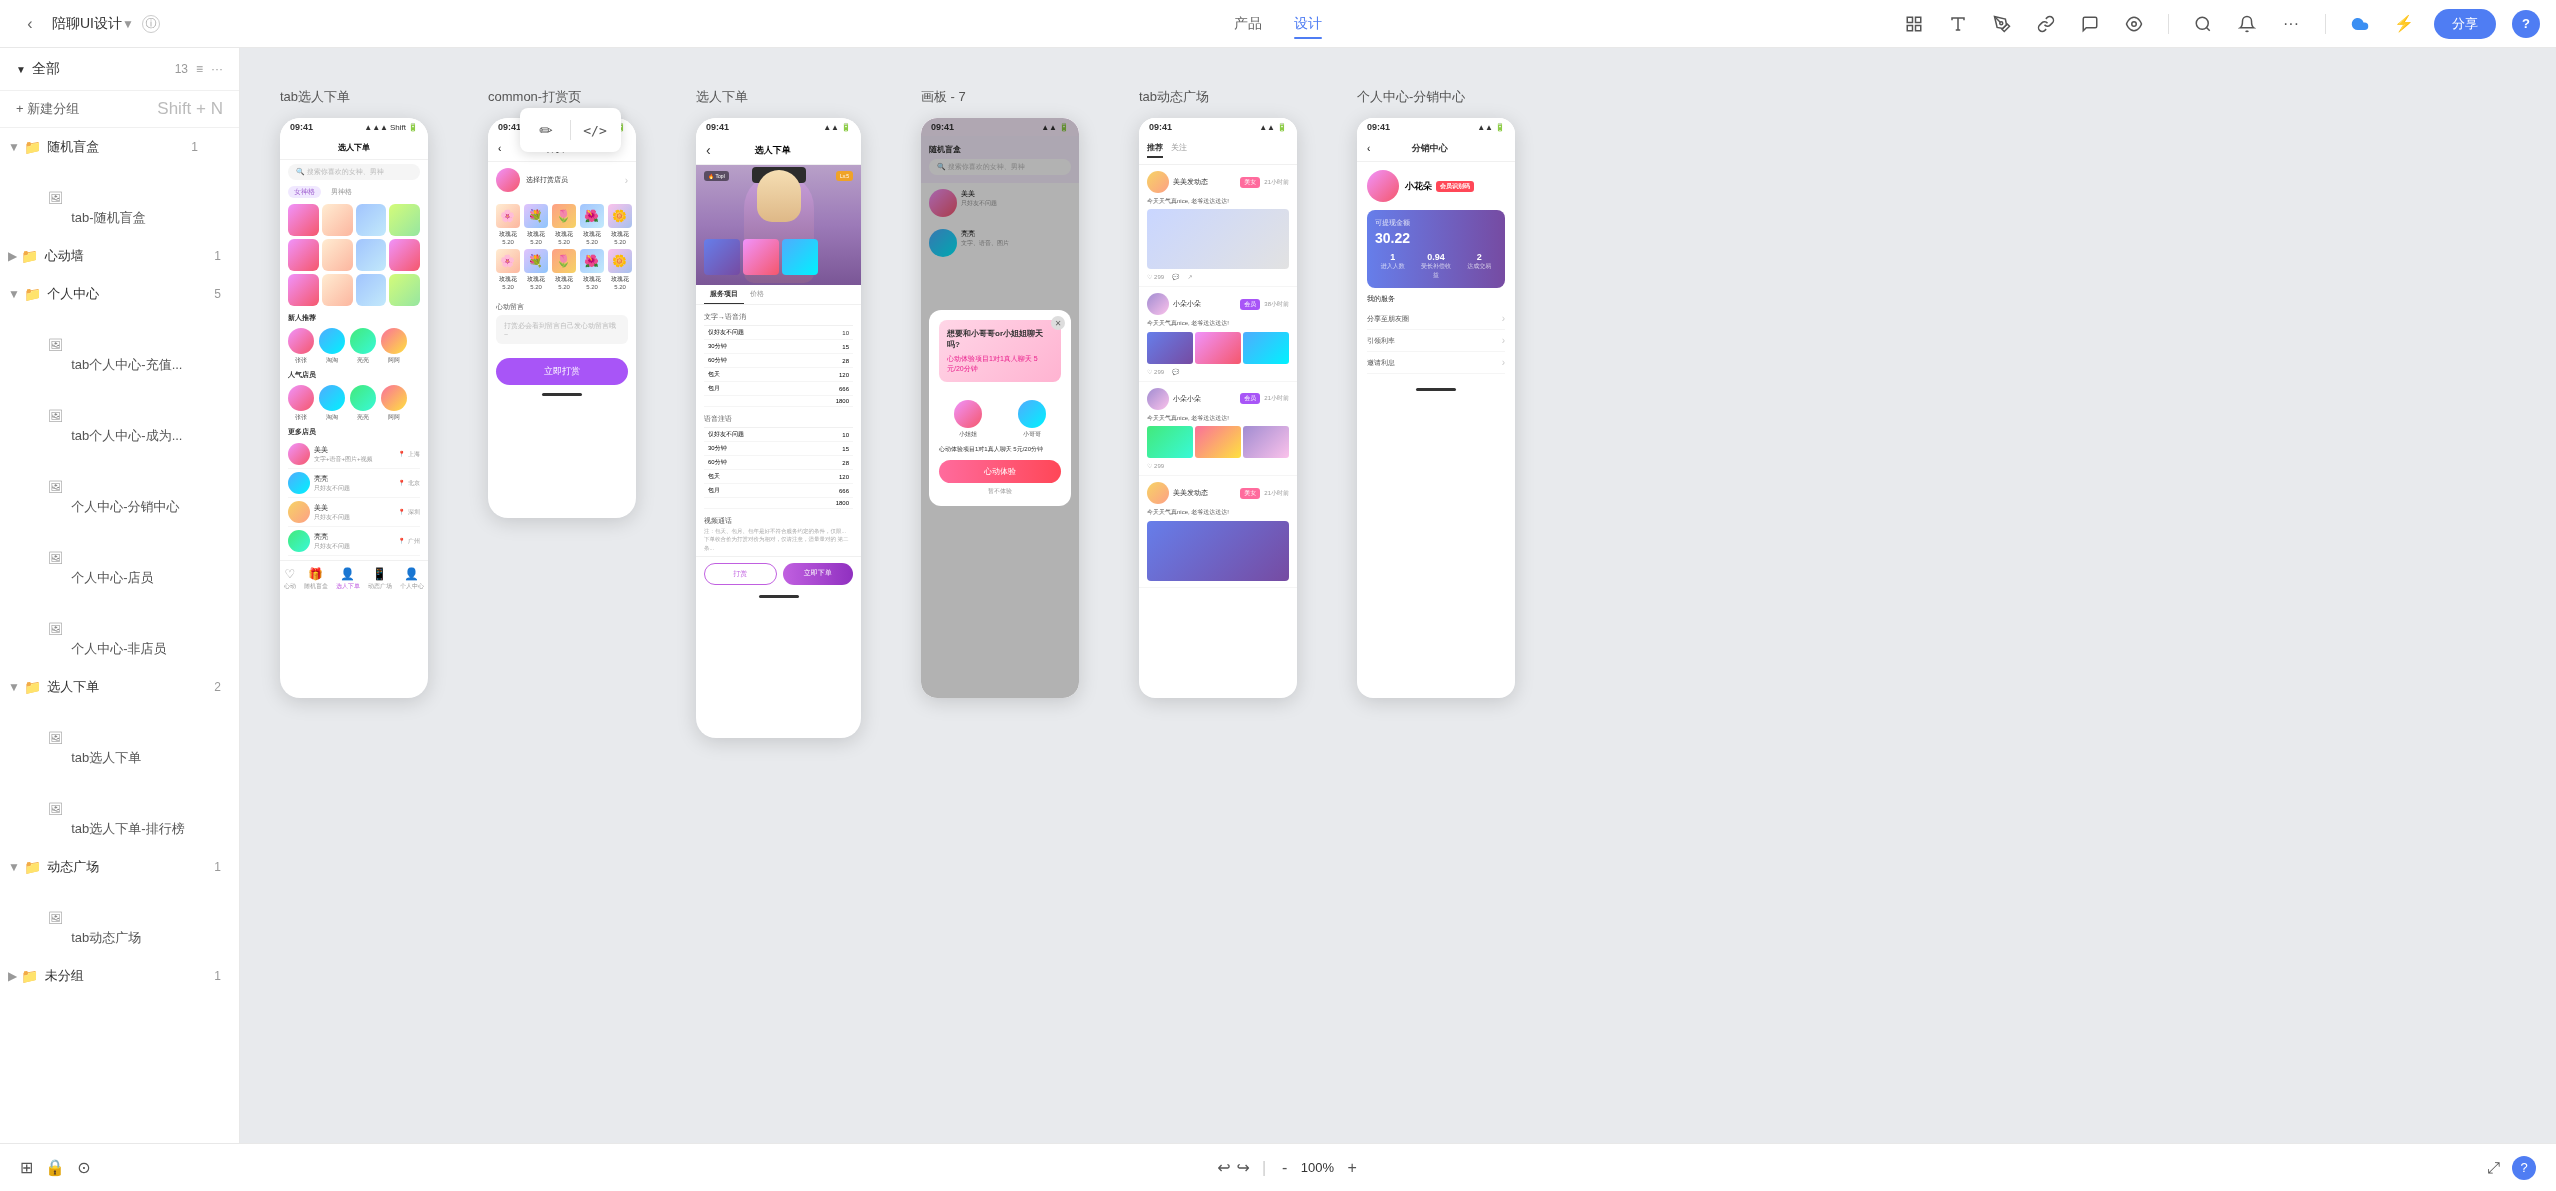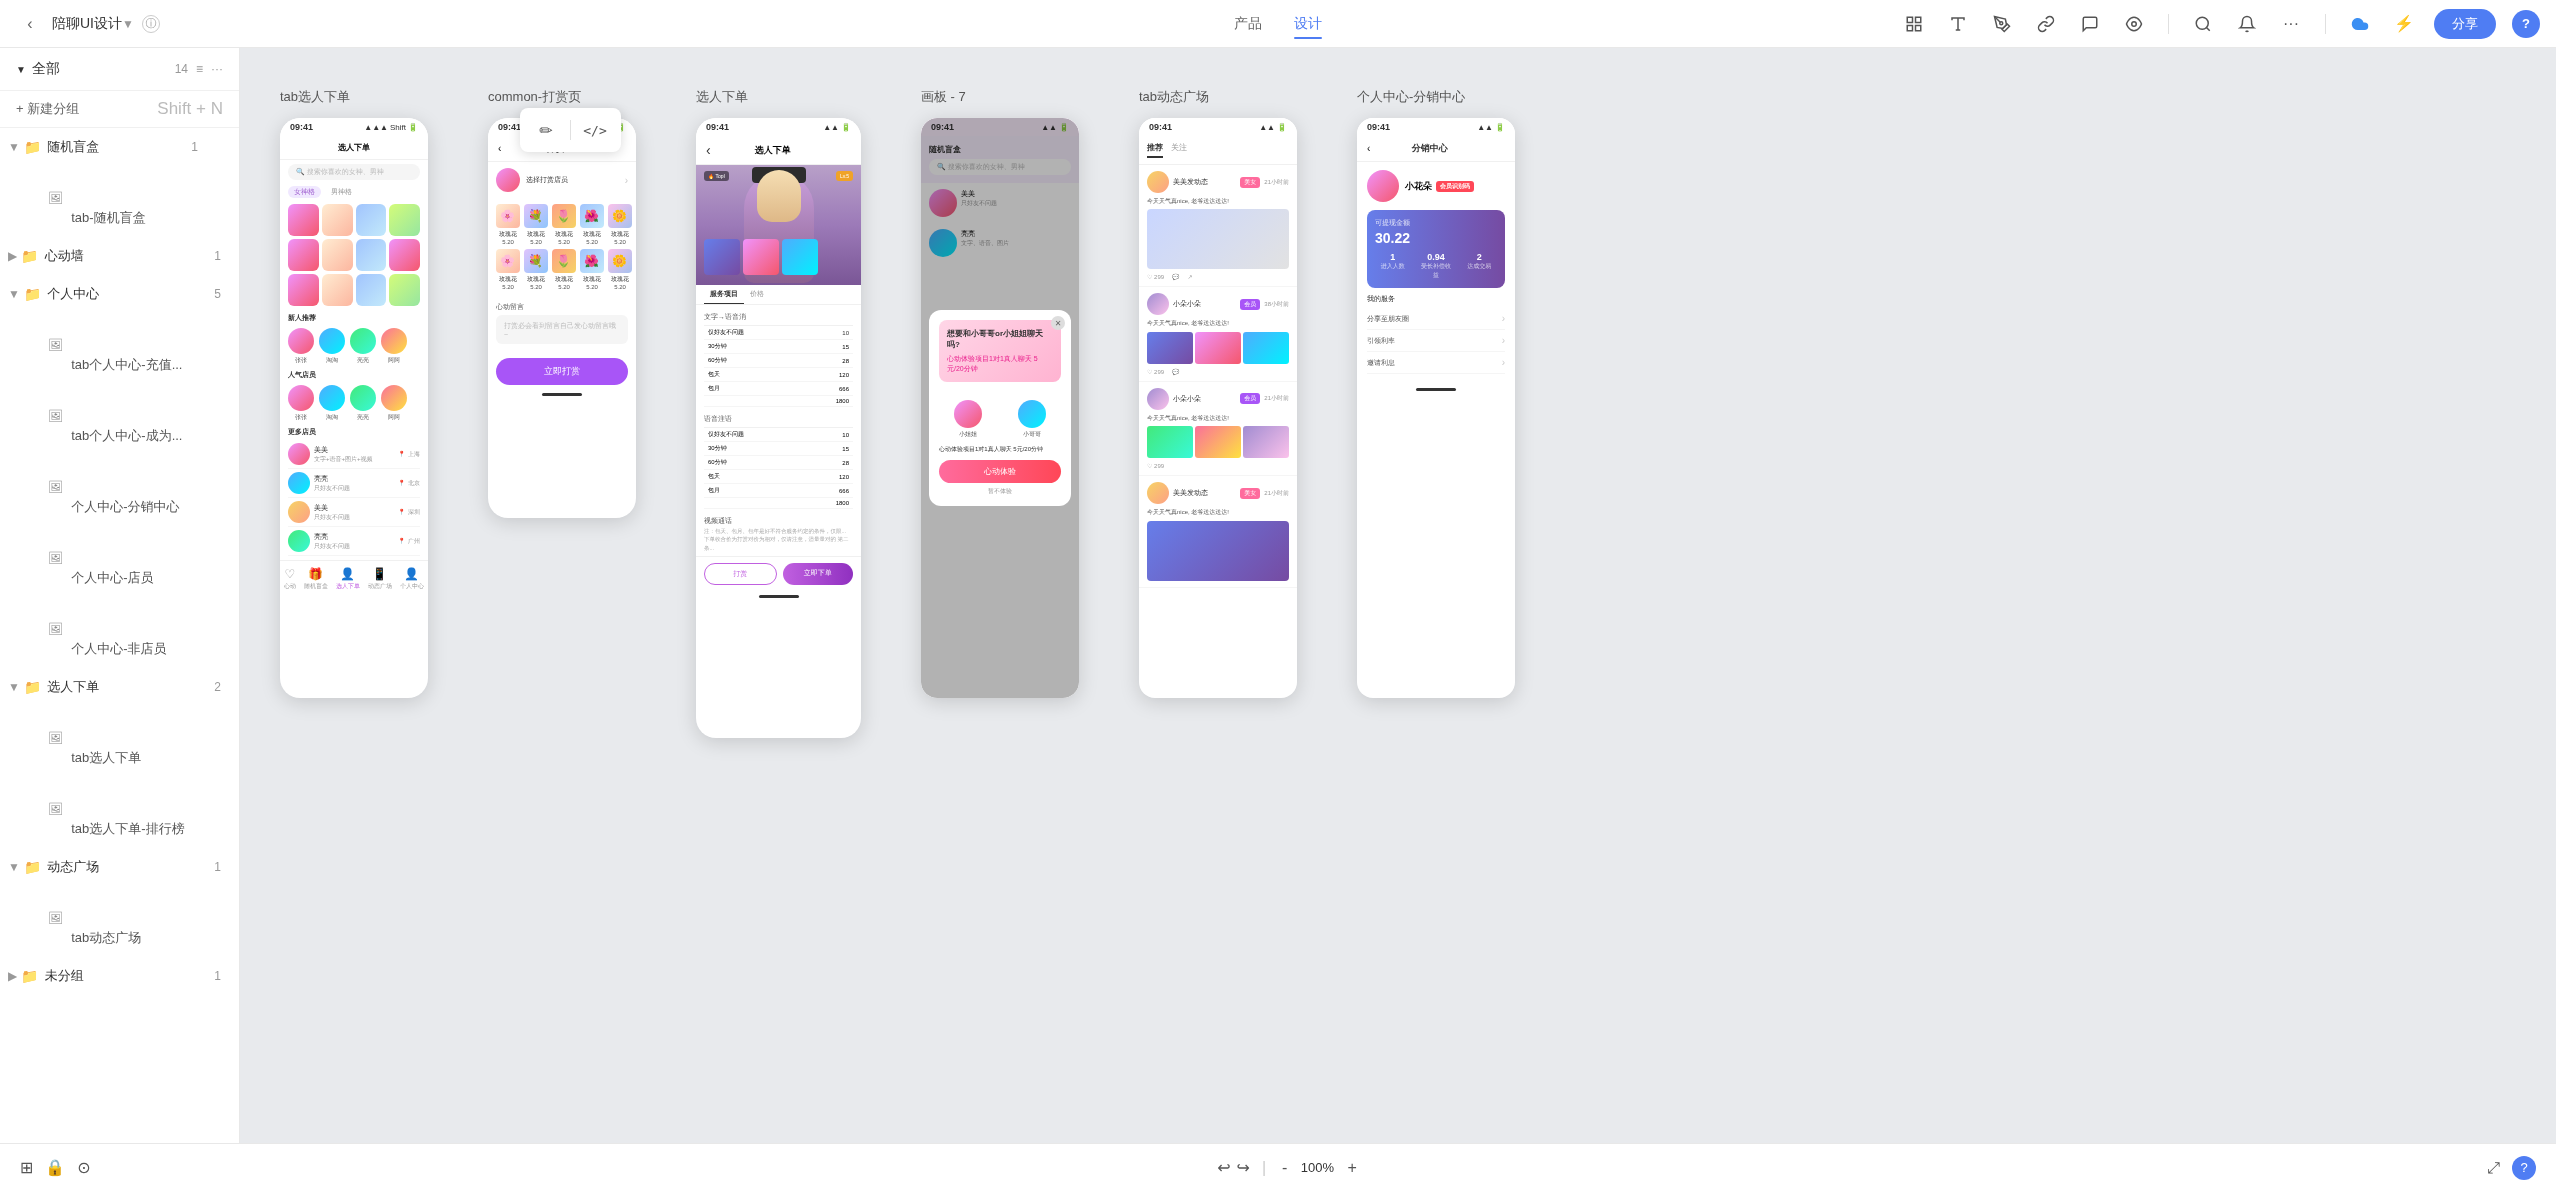--- a/index.html
+++ b/index.html
@@ -776,21 +776,21 @@
 <div class="main-layout">
 
   <div class="sidebar">
 
     <div class="sidebar-header">
       <div class="sidebar-header-left">
         <span style="font-size:10px;">▼</span>
         <span>全部</span>
       </div>
       <div class="sidebar-header-right">
-        <span>14</span>
+        <span>13</span>
         <span style="cursor:pointer;">≡</span>
         <span style="cursor:pointer;">···</span>
       </div>
     </div>
 
     <div class="sidebar-add-group">
       <span>+ 新建分组</span>
       <span style="flex:1;"></span>
       <span style="font-size:17px; color:#bbb;">Shift + N</span>
     </div>

